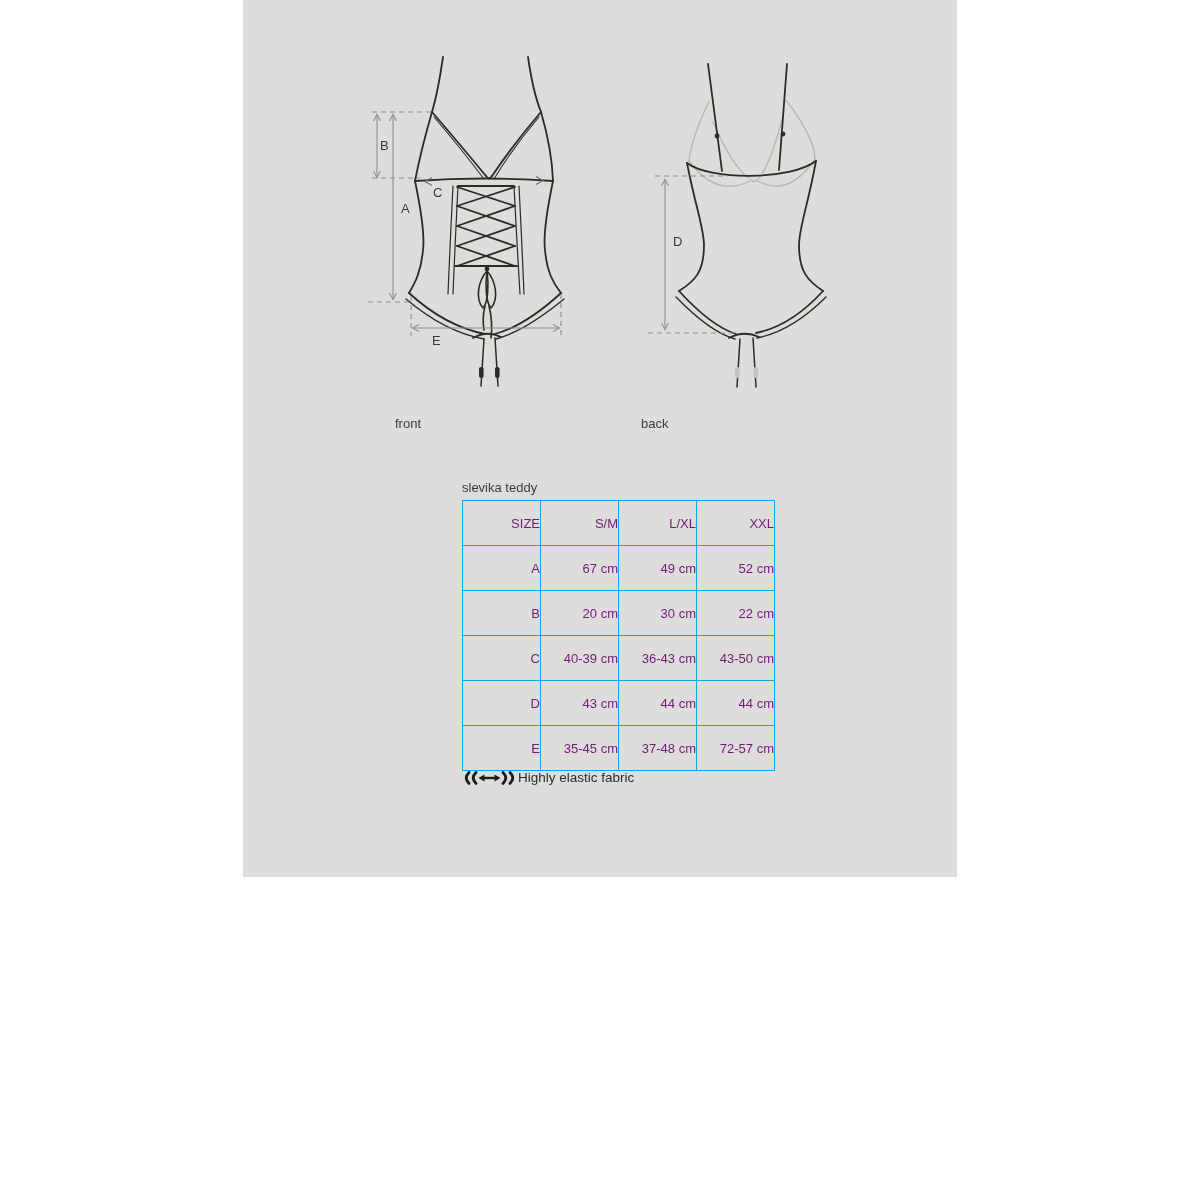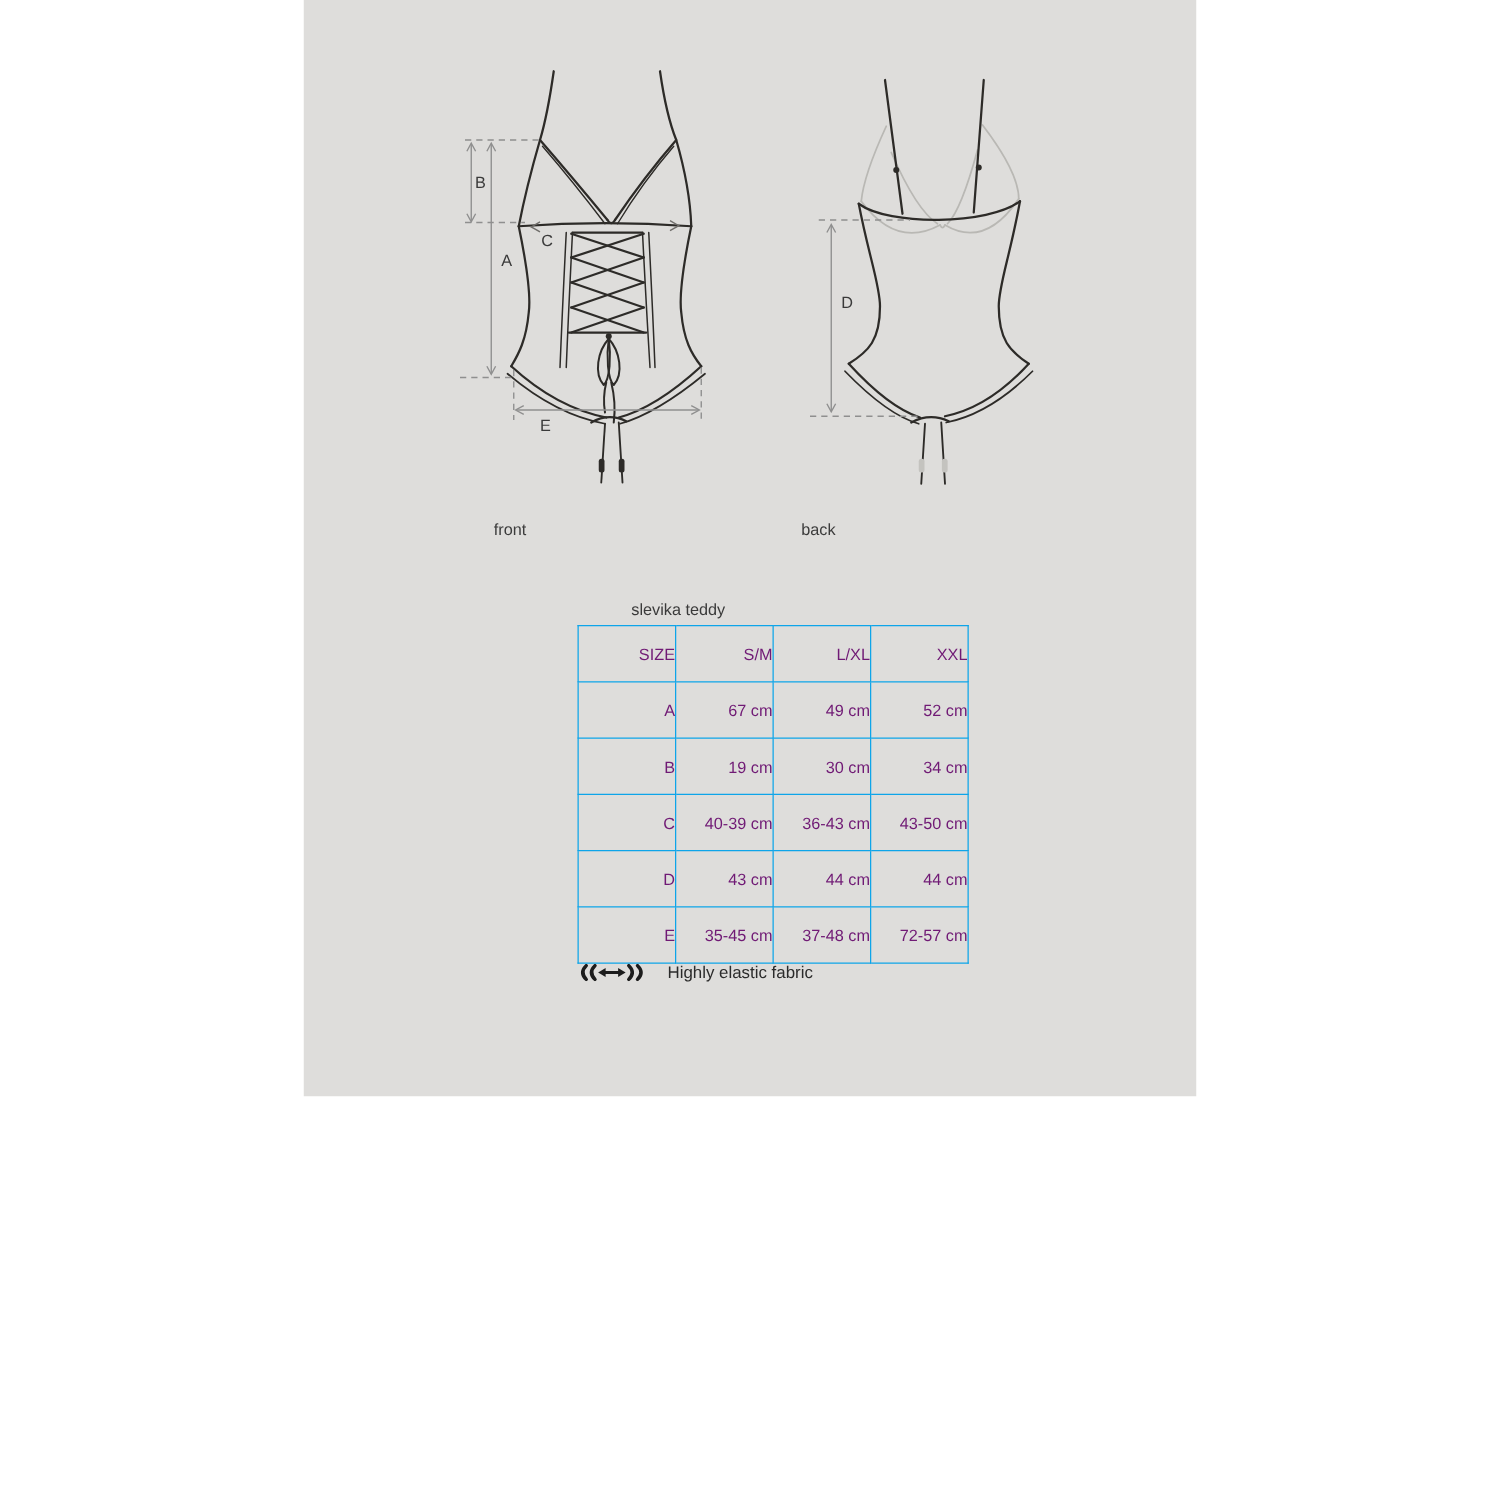--- a/index.html
+++ b/index.html
@@ -16,39 +16,39 @@
     position:absolute;font-size:13px;line-height:15px;color:#3a3a3a;
     white-space:nowrap;
   }
   .view-lbl{
     position:absolute;font-size:13px;line-height:15px;color:#3c3c3c;
     white-space:nowrap;
     text-align:right;
   }
   .table-title{
     position:absolute;left:219px;top:480px;font-size:13px;line-height:15px;
-    color:#3a3a3a;white-space:nowrap;margin-left:43px;
+    color:#3a3a3a;white-space:nowrap;
   }
   table.size{
     position:absolute;left:219px;top:500px;
     border-collapse:collapse;table-layout:fixed;
   }
   table.size th, table.size td{
     width:77px;height:44px;padding:0;
     border:1px solid #0ea5e9;
     font-size:13px;font-weight:normal;text-align:right;
     color:#701a75;background:transparent;
   }
   .legend{
     position:absolute;left:218px;top:767px;height:20px;
     display:flex;align-items:center;
   }
   .legend .icon{display:block;margin-top:1px;}
   .legend .legend-text{
-    font-size:13.5px;color:#2b2b2b;margin-left:16px;white-space:nowrap;text-align:right;
+    font-size:13.5px;color:#2b2b2b;white-space:nowrap;text-align:right;
   }
 </style>
 </head>
 <body>
 
 <div class="page">
   <div class="panel">
 
     <svg width="714" height="877" viewBox="0 0 714 877">
 
@@ -206,23 +206,23 @@
       </thead>
       <tbody>
         <tr>
           <td>A</td>
           <td>67 cm</td>
           <td>49 cm</td>
           <td>52 cm</td>
         </tr>
         <tr>
           <td>B</td>
-          <td>19 cm</td>
+          <td>20 cm</td>
           <td>30 cm</td>
-          <td>34 cm</td>
+          <td>22 cm</td>
         </tr>
         <tr>
           <td>C</td>
           <td>40-39 cm</td>
           <td>36-43 cm</td>
           <td>43-50 cm</td>
         </tr>
         <tr>
           <td>D</td>
           <td>43 cm</td>

